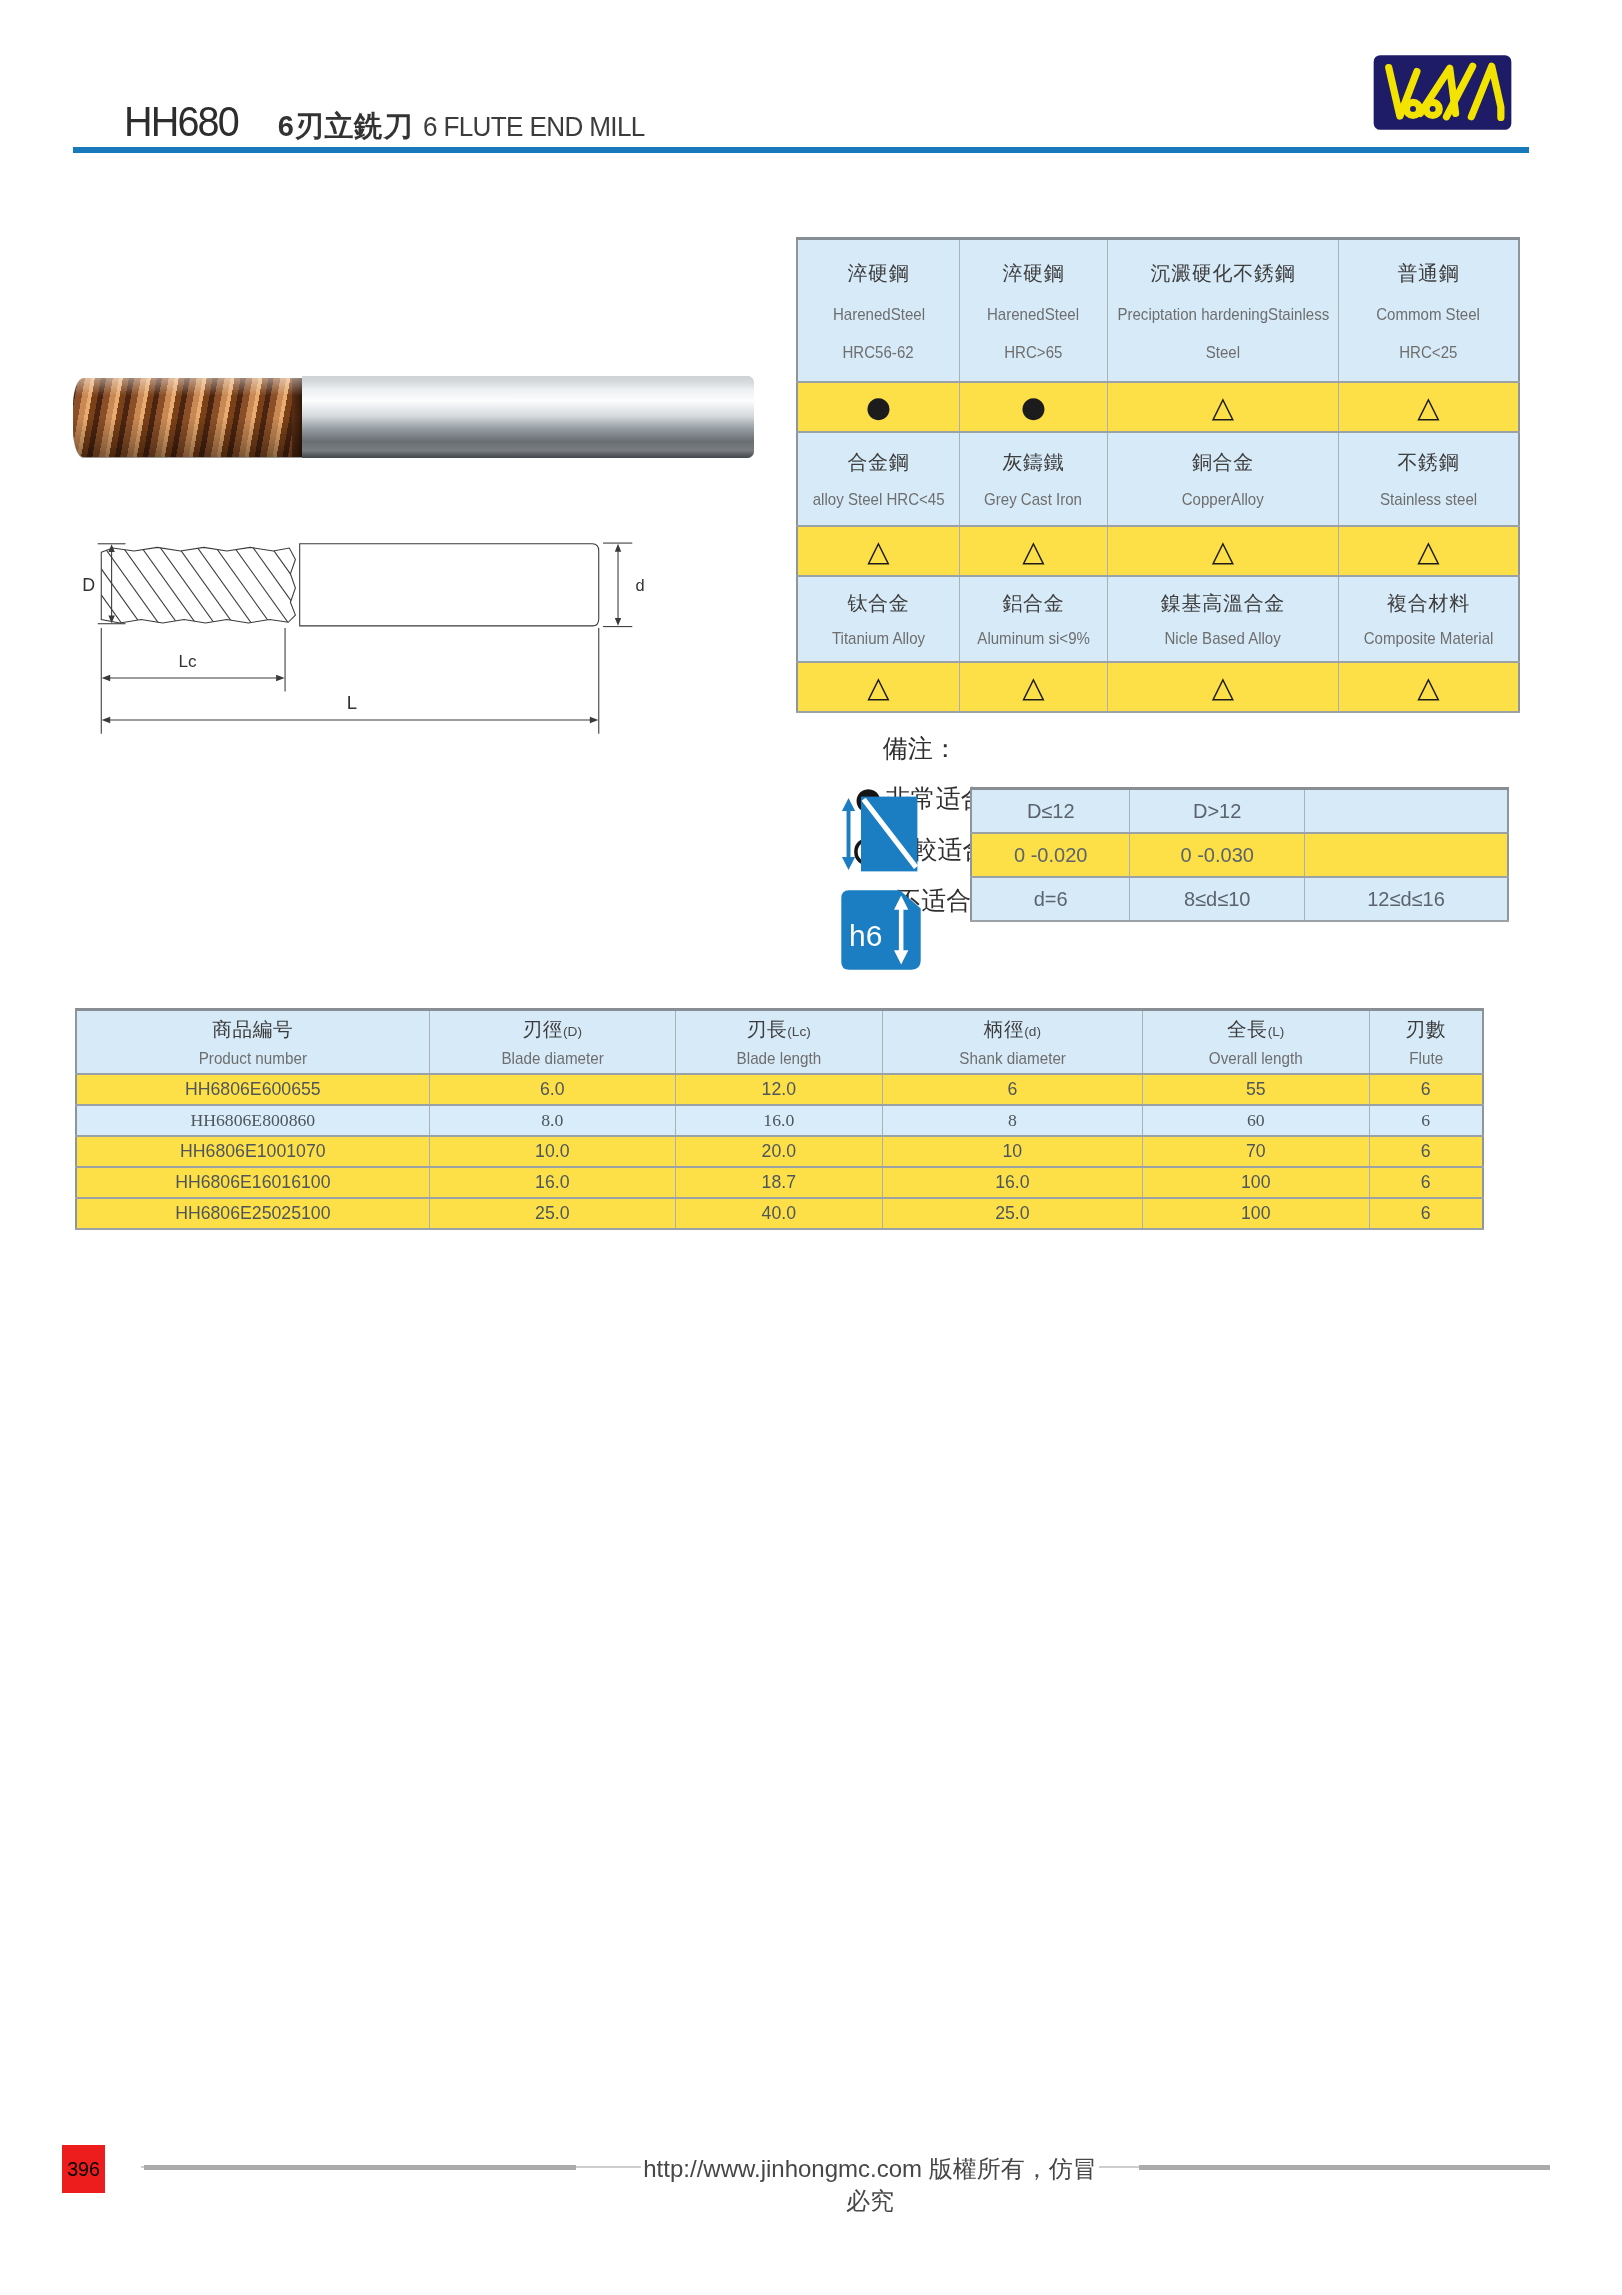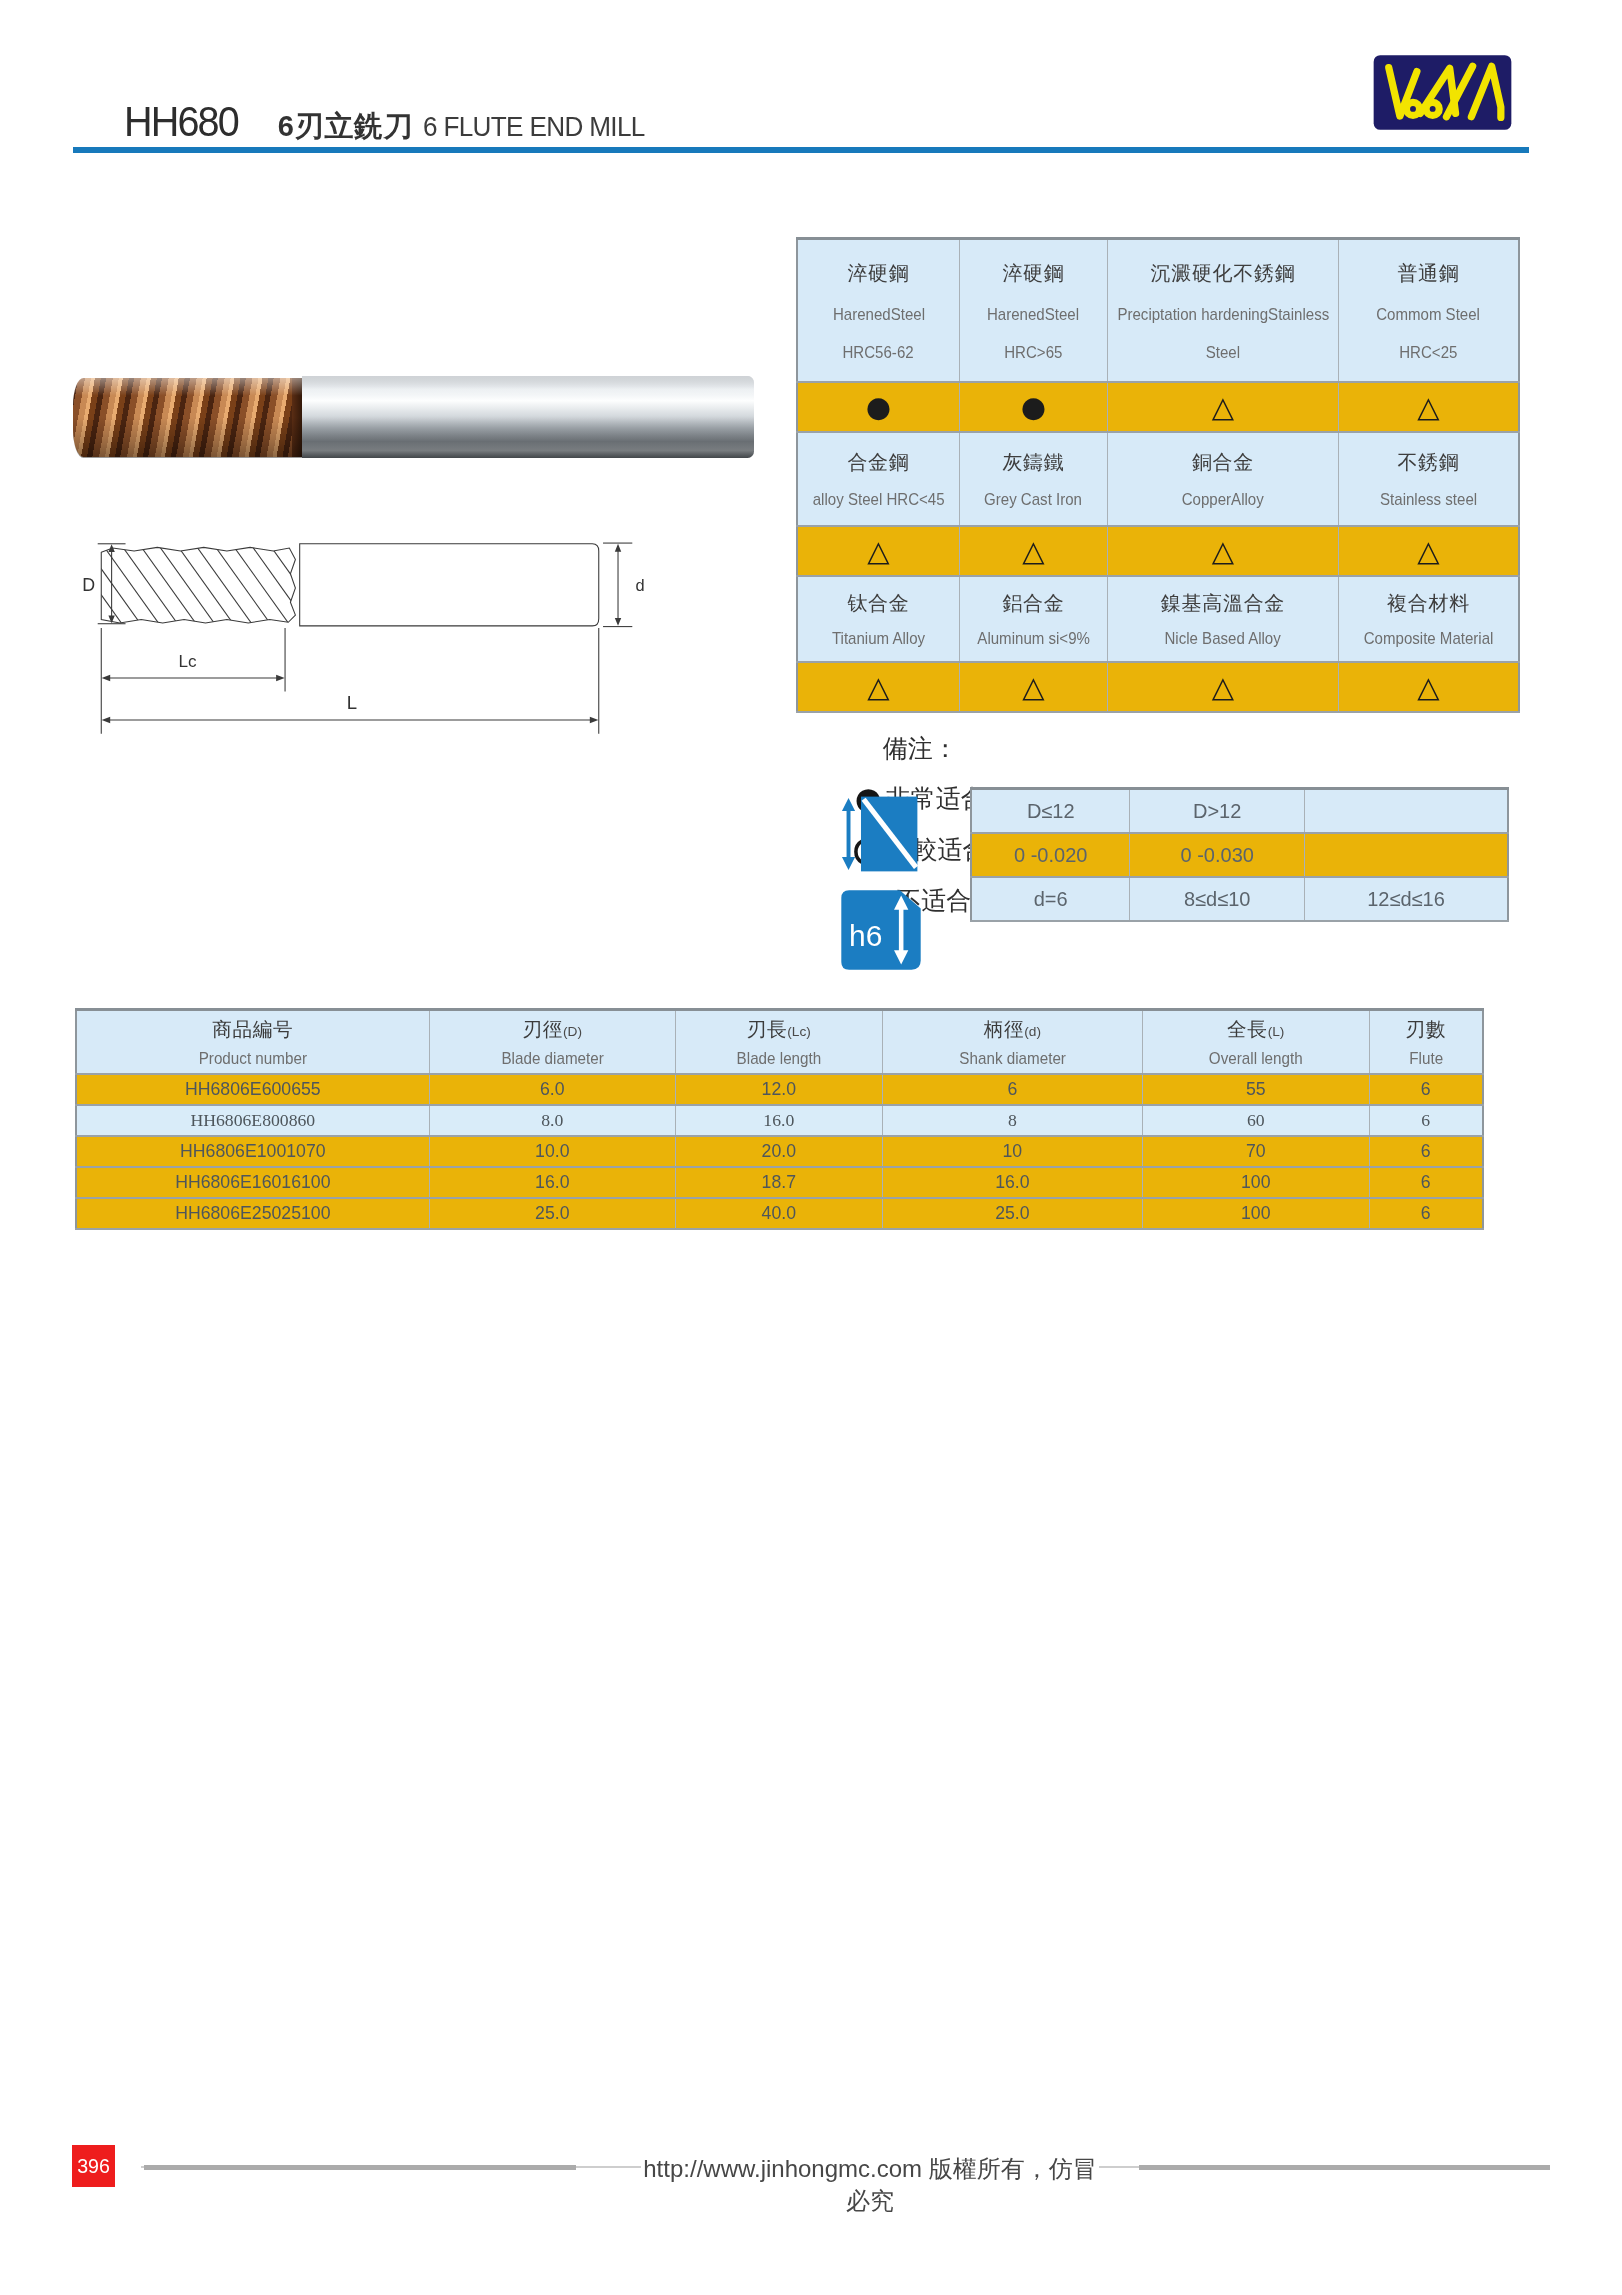--- a/index.html
+++ b/index.html
@@ -24,21 +24,21 @@
      background:linear-gradient(to right,#5a2d14,#2e1608);}
   .photo .shank{position:absolute;left:229px;top:0;width:452px;height:82px;border-radius:0 6.5px 6.5px 0;
      background:linear-gradient(to bottom,#9fa6ad 0%,#e9edf0 16%,#fdfefe 30%,#d6dbdf 48%,#a9b0b6 64%,#868d93 80%,#b0b6bb 91%,#6f767c 100%);}
   .photo .sheen{position:absolute;inset:0;border-radius:10.5px 6.5px 6.5px 10.5px / 27.5px 6.5px 6.5px 27.5px;
      background:linear-gradient(to bottom,rgba(255,255,255,.5),rgba(255,255,255,0) 24%,rgba(0,0,0,0) 50%,rgba(0,0,0,.22) 80%,rgba(0,0,0,.4));}
 
   
   .drawing{position:absolute;left:77px;top:537px;width:571px;height:202px;}
 
   
-  table.cat{border-collapse:collapse;table-layout:fixed;background:#eab308;}
+  table.cat{border-collapse:collapse;table-layout:fixed;background:#fde047;}
   table.cat td,table.cat th{padding:0;text-align:center;vertical-align:middle;
       border-left:1.3px solid #a9b1b7;border-right:1.3px solid #a9b1b7;
       border-top:2.6px solid #9aa2a8;border-bottom:2.6px solid #9aa2a8;}
   table.cat{border:2px solid #8e969c;border-top:3.9px solid #878f95;}
 
   
   .mat{position:absolute;left:796px;top:237px;width:724px;}
   .mat .mh td{background:#d7eaf8;}
   .mat .mh1 td{height:141px;}
   .mat .mh2 td{height:92px;}
@@ -70,22 +70,22 @@
   
   .prod{position:absolute;left:75px;top:1008px;width:1409px;}
   .prod th{background:#d7eaf8;height:62px;font-weight:normal;}
   .prod td{height:29px;font-size:17.7px;color:#4e565c;}
   .prod tr.alt td{background:#d9ecf9;font-family:Liberation Serif, serif;}
   .p-zh{font-size:19.6px;color:#3b3b3b;letter-spacing:0.7px;}
   .p-sub{font-size:13.7px;color:#4a4a4a;}
   .p-en{font-size:15.7px;color:#6e6e6e;display:block;margin-top:6.5px;transform:scaleX(.97);}
 
   
-  .pagenum{position:absolute;left:72px;top:2145px;width:43px;height:42px;background:#ee1d1d;
-           color:#ffffff;font-size:19.6px;display:flex;align-items:center;justify-content:center;letter-spacing:0;}
+  .pagenum{position:absolute;left:62px;top:2145px;width:43px;height:48px;background:#ee1d1d;
+           color:#000000;font-size:19.6px;display:flex;align-items:center;justify-content:center;letter-spacing:0;}
   .foot-line{position:absolute;top:2166px;left:141px;width:1409px;height:2px;background:#cecece;}
   .foot-seg-l{position:absolute;top:2165px;left:144px;width:432px;height:5.2px;background:#ababab;}
   .foot-seg-r{position:absolute;top:2165px;left:1139px;width:411px;height:5.2px;background:#ababab;}
   .foot-text{position:absolute;top:2153px;left:641px;width:458px;background:#fff;text-align:center;
              font-size:24px;color:#474747;}
 </style>
 </head>
 <body>
 
 <div class="page">

